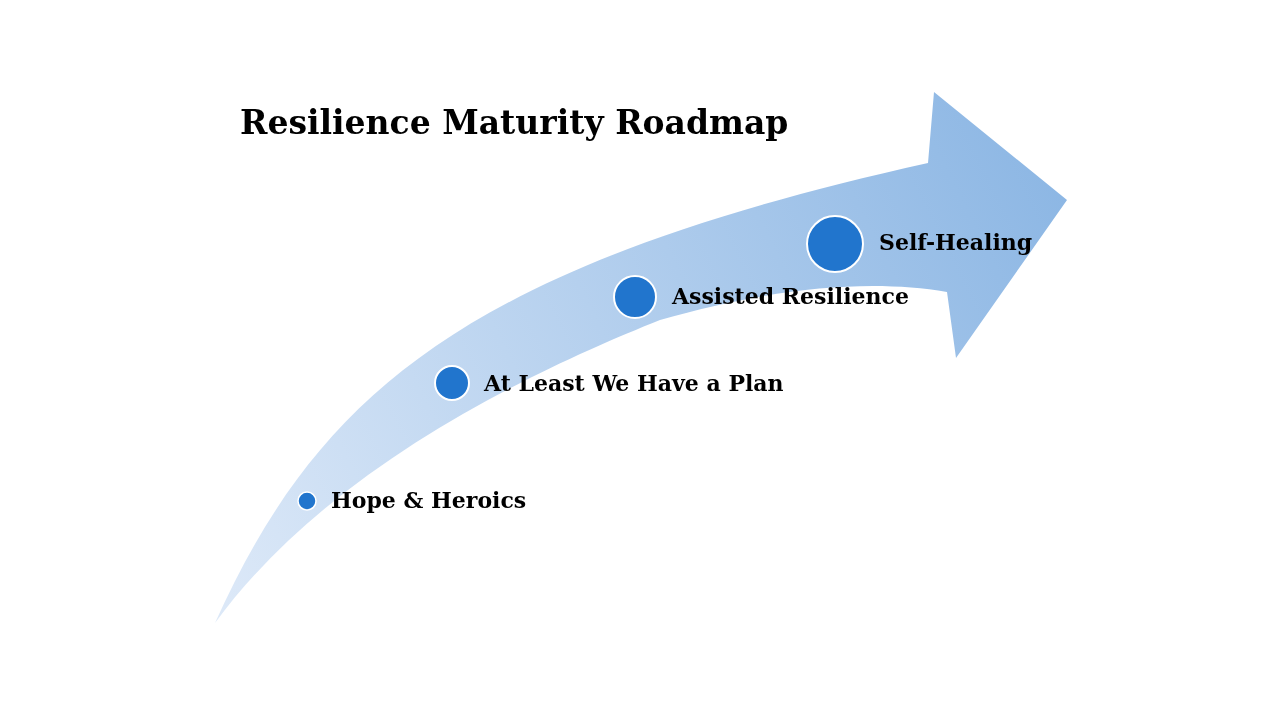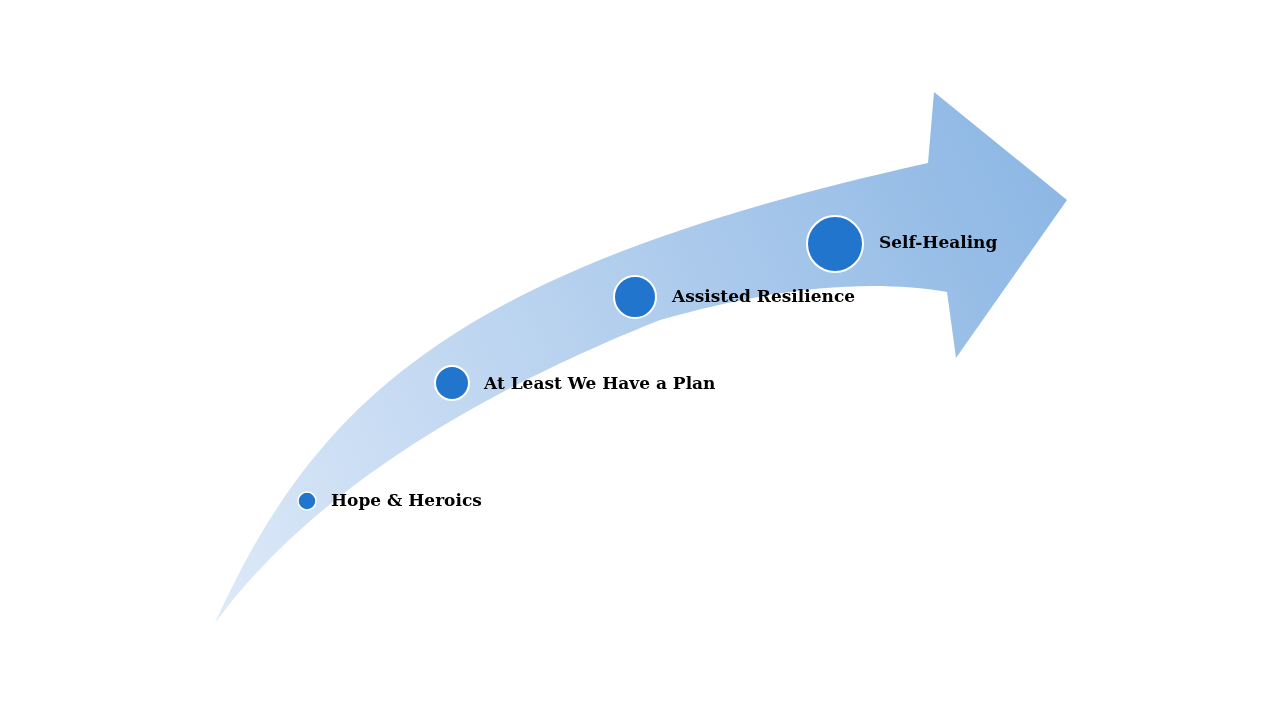--- a/index.html
+++ b/index.html
@@ -30,21 +30,21 @@
     margin: 0;
     font-size: 33px;
     font-weight: bold;
     color: #000000;
     letter-spacing: 0px;
     white-space: nowrap;
   }
   .milestone-label {
     position: absolute;
     transform: translateY(-54%);
-    font-size: 17px;
+    font-size: 22px;
     font-weight: bold;
     color: #000000;
     white-space: nowrap;
   }
   .ml-1 { left: 331px; top: 501px; }
   .ml-2 { left: 484px; top: 384px; }
   .ml-3 { left: 672px; top: 297px; }
   .ml-4 { left: 879px; top: 243px; }
 </style>
 </head>
@@ -72,20 +72,21 @@
 
     <circle cx="307" cy="501" r="9" stroke-width="1.5" stroke="#FFFFFF" fill="#2175CD"></circle>
 
     <circle cx="452" cy="383" r="17" stroke-width="2" stroke="#FFFFFF" fill="#2175CD"></circle>
 
     <circle cx="635" cy="297" r="21" stroke-width="2" stroke="#FFFFFF" fill="#2175CD"></circle>
 
     <circle cx="835" cy="244" r="28" stroke-width="2" stroke="#FFFFFF" fill="#2175CD"></circle>
   </svg>
 
+  <h1 class="page-title">Resilience Maturity Roadmap</h1>
 
   <div class="milestone-label ml-2">At Least We Have a Plan</div>
 
   <div class="milestone-label ml-1">Hope &amp; Heroics</div>
 
   <div class="milestone-label ml-3">Assisted Resilience</div>
 
   <div class="milestone-label ml-4">Self-Healing</div>
 
 </div>

